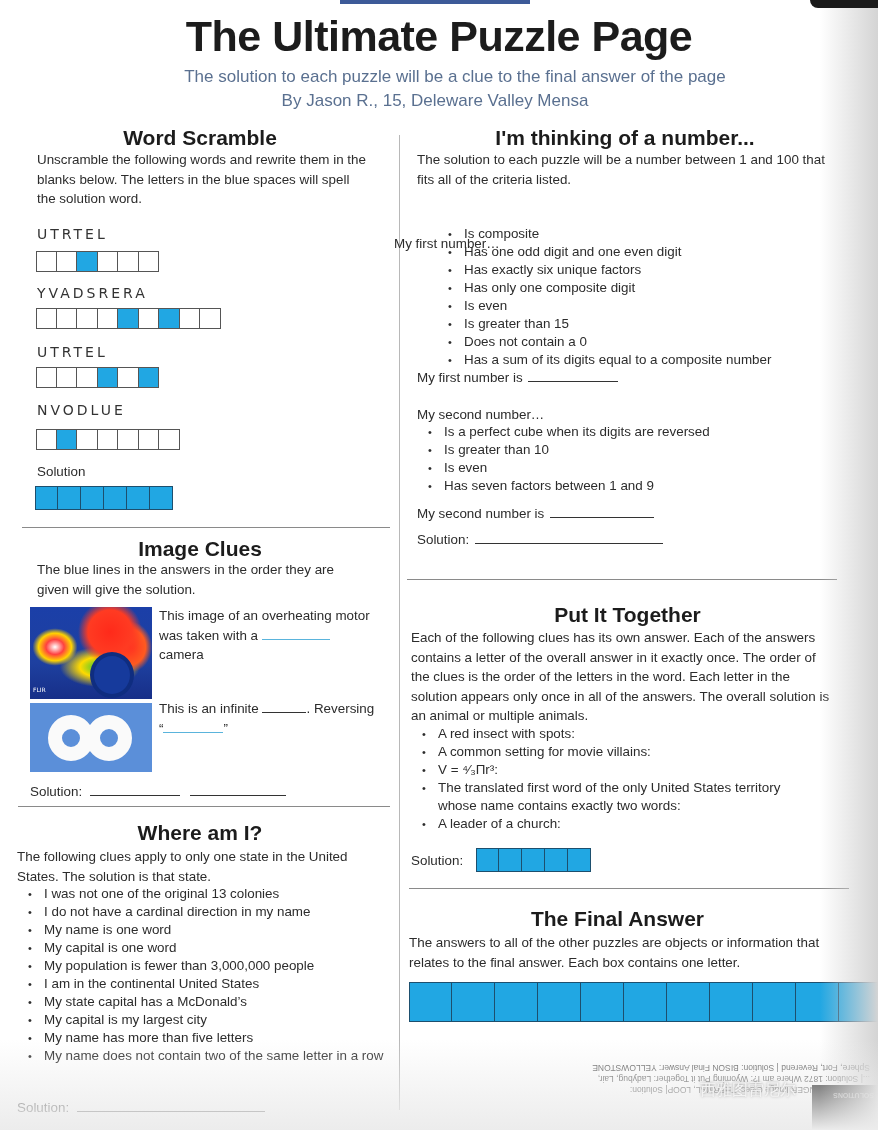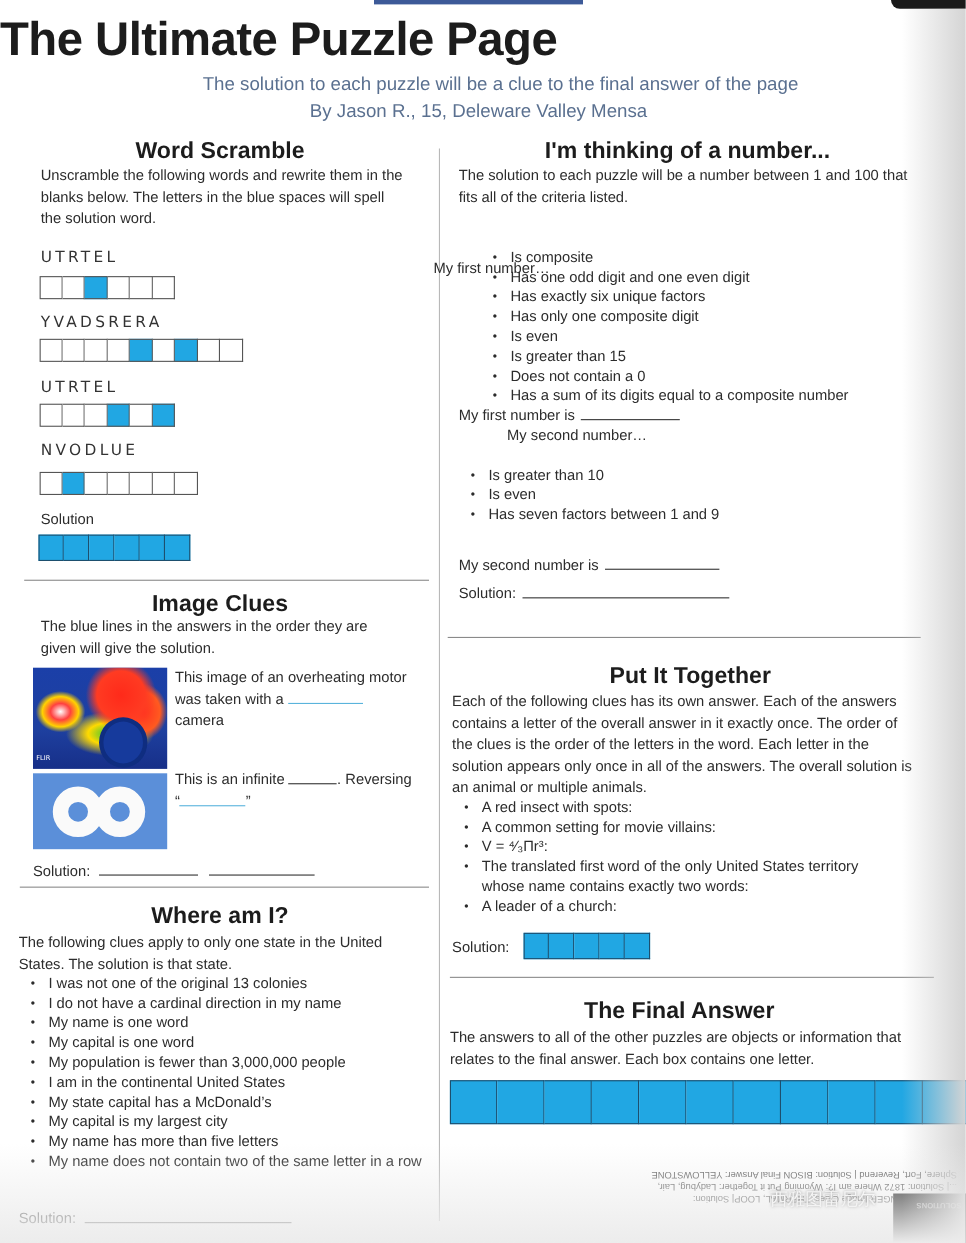--- a/index.html
+++ b/index.html
@@ -6,21 +6,21 @@
   html, body { width: 878px; height: 1130px; overflow: hidden; background: #fff; }
   body { font-family: "DejaVu Sans", sans-serif; color: #2a2a2a; position: relative; }
 
   .top-tab { position: absolute; left: 340px; top: 0; width: 190px; height: 4px; background: #3d5a98; }
   .top-corner { position: absolute; right: 0; top: 0; width: 68px; height: 8px; background: #1a1a1a; border-bottom-left-radius: 8px; }
   .right-shade { position: absolute; right: 0; top: 8px; width: 58px; height: 1122px;
     background: linear-gradient(to right, rgba(255,255,255,0), #d4d4d4); pointer-events: none; }
   .bottom-shade { position: absolute; left: 0; bottom: 0; width: 878px; height: 90px;
     background: linear-gradient(to bottom, rgba(255,255,255,0), #ececec); pointer-events: none; }
 
-  .title { position: absolute; left: 0; width: 878px; top: 12px; 
+  .title { position: absolute; left: 0; width: 878px; top: 12px; text-align: center;
     font-family: "Liberation Sans", sans-serif; font-weight: 700; font-size: 43px; letter-spacing: -0.5px; color: #1c1c1c; }
   .subtitle { position: absolute; left: 0; width: 870px; text-align: center;
     font-family: "Liberation Sans", sans-serif; font-size: 17px; color: #5a7090; }
   .subtitle.s1 { top: 67px; padding-left: 40px; }
   .subtitle.s2 { top: 91px; }
 
   .vdivider { position: absolute; left: 399px; top: 135px; width: 1px; height: 975px; background: #b8b8b8; }
   .hdivider { position: absolute; height: 1px; background: #8a8a8a; }
 
   h2 { position: absolute; font-family: "Liberation Sans", sans-serif; font-weight: 700; font-size: 21px; color: #1c1c1c; text-align: center; }
@@ -198,22 +198,23 @@
       <li>Has only one composite digit</li>
       <li>Is even</li>
       <li>Is greater than 15</li>
       <li>Does not contain a 0</li>
       <li>Has a sum of its digits equal to a composite number</li>
     </ul>
   <div class="p" style="left:417px; top:368px;">
     <span>My first number is</span>
     <span class="blank" style="width:90px; margin-left:2px;"></span>
   </div>
-  <div class="p" style="left:417px; top:386px;margin-left:44px;">My second number…</div>
+  <div class="p" style="left:417px; top:405px;">My second number…</div>
   <ul class="bul" id="second-list" style="left:428px; top:423px; width:410px;">
+      <li>Is a perfect cube when its digits are reversed</li>
       <li>Is greater than 10</li>
       <li>Is even</li>
       <li>Has seven factors between 1 and 9</li>
     </ul>
   <div class="p" style="left:417px; top:504px;">
     <span>My second number is</span>
     <span class="blank" style="width:104px; margin-left:2px;"></span>
   </div>
   <div class="p" style="left:417px; top:530px;">
     <span>Solution:</span>

